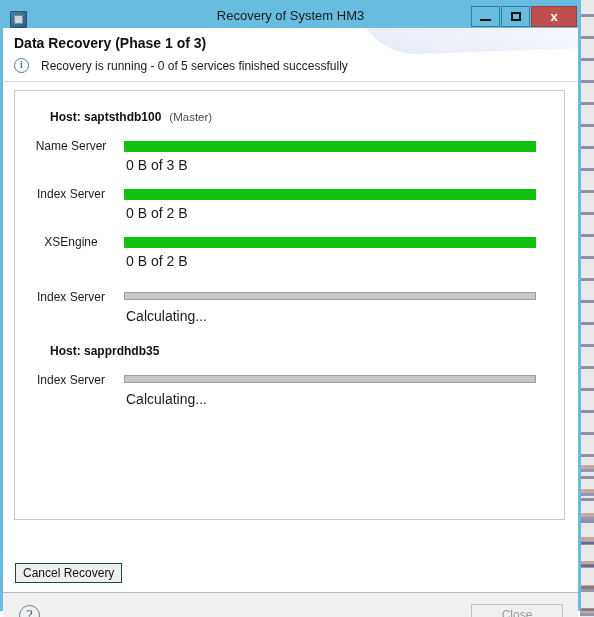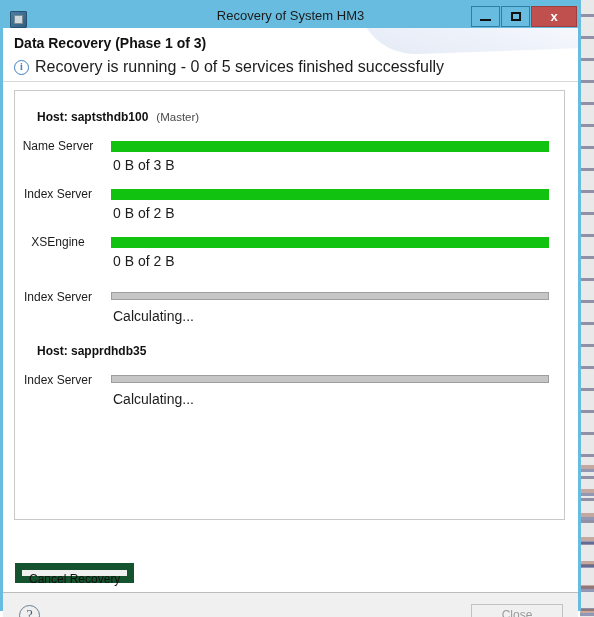--- a/index.html
+++ b/index.html
@@ -74,30 +74,30 @@
   }
   #header-title{
     position:absolute;left:11px;top:7px;font-size:14px;font-weight:bold;color:#111111;
   }
   #status-row{position:absolute;left:11px;top:30px;display:flex;align-items:center;}
   #info-icon{
     width:13px;height:13px;border:1px solid #3f7fbf;border-radius:50%;
     color:#3f7fbf;font-size:10px;font-weight:bold;line-height:12px;
     text-align:center;font-family:"Liberation Serif",serif;flex:0 0 auto;
   }
-  #status-text{margin-left:6px;font-size:16px;color:#1c1c1c;}
+  #status-text{margin-left:12px;font-size:12px;color:#1c1c1c;}
 
   
   #body{position:relative;height:476px;background:#ffffff;}
   #panel{
     position:absolute;left:11px;top:8px;width:551px;height:430px;
     border:1px solid #c8c8c8;background:#ffffff;box-sizing:border-box;
     overflow:hidden;
   }
-  .host-block{margin:4px;}
+  .host-block{margin:17px;}
   .host-title{
     font-size:12px;font-weight:bold;color:#111111;
     padding-left:18px;
   }
   .host-title .master{font-weight:normal;color:#4a4a4a;margin-left:8px;font-size:11.5px;}
   .svc-row{position:relative;height:16px;}
   .svc-label{
     position:absolute;left:0;width:78px;text-align:center;
     font-size:12px;color:#1c1c1c;line-height:16px;
   }
@@ -107,21 +107,21 @@
   .bar.grey{height:8px;background:#c6c6c6;border:1px solid #9e9e9e;}
   .svc-sub{
     font-size:14px;color:#1c1c1c;padding-left:94px;line-height:16px;
   }
 
   
   #actionbar{position:relative;height:34px;background:#ffffff;}
   #cancel-recovery{
     position:absolute;left:12px;top:5px;height:20px;padding:0 7px;
     font-family:"Liberation Sans",sans-serif;font-size:12px;color:#111111;
-    background:#f0f0f0;border:7px solid #14532d;box-sizing:border-box;
+    background:#f0f0f0;border:1px solid #14532d;box-sizing:border-box;
     line-height:18px;cursor:pointer;
   }
 
   
   #footer{
     position:relative;height:47px;background:#f0f0f0;
     border-top:1px solid #bcbcbc;
   }
   #help-icon{
     position:absolute;left:16px;top:12px;width:21px;height:21px;

